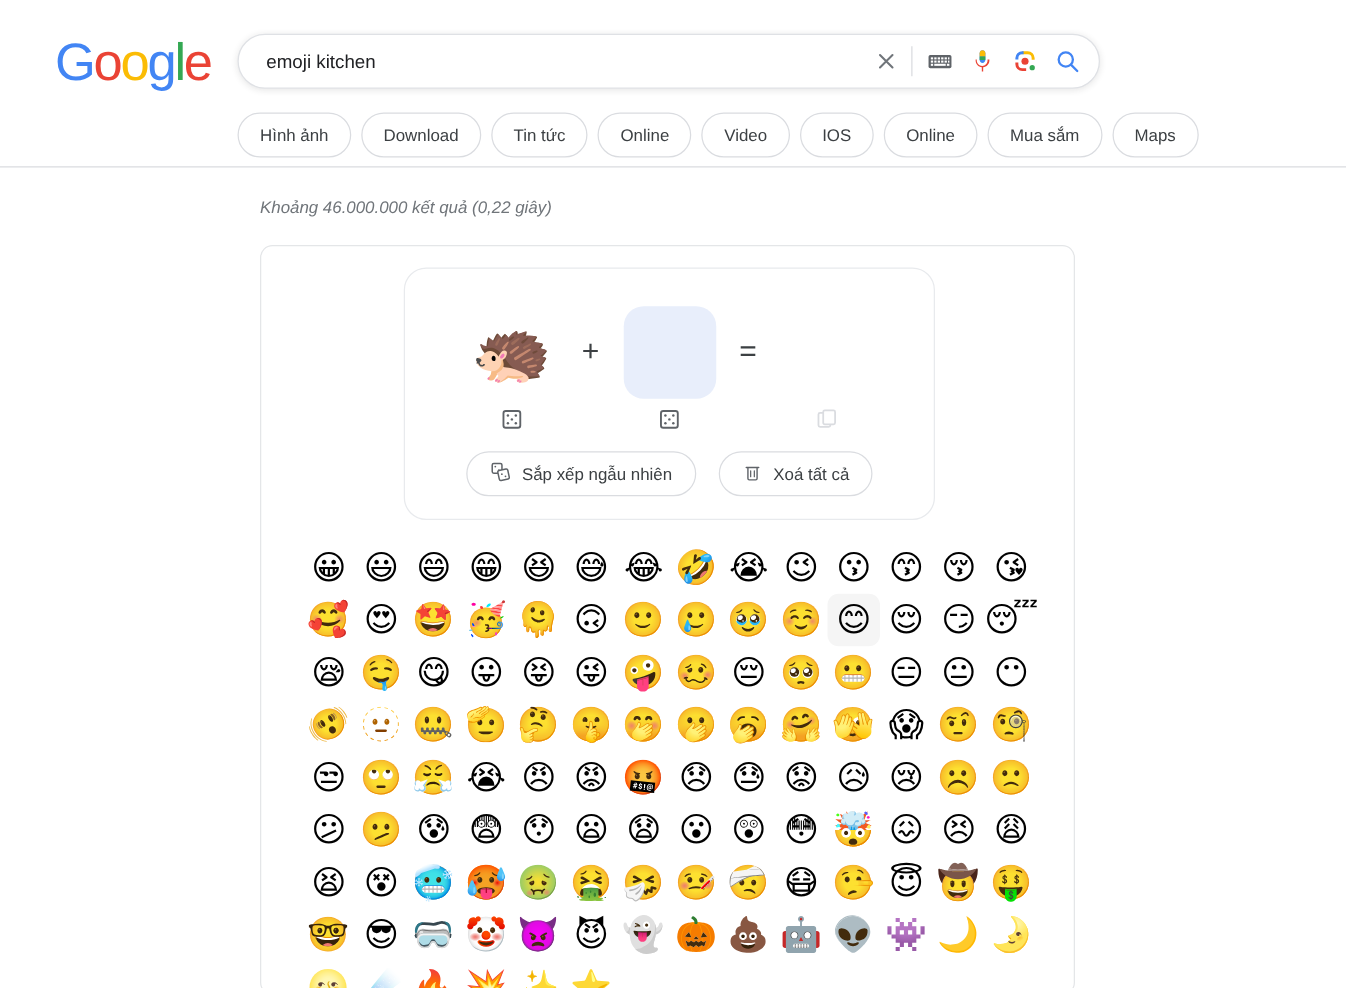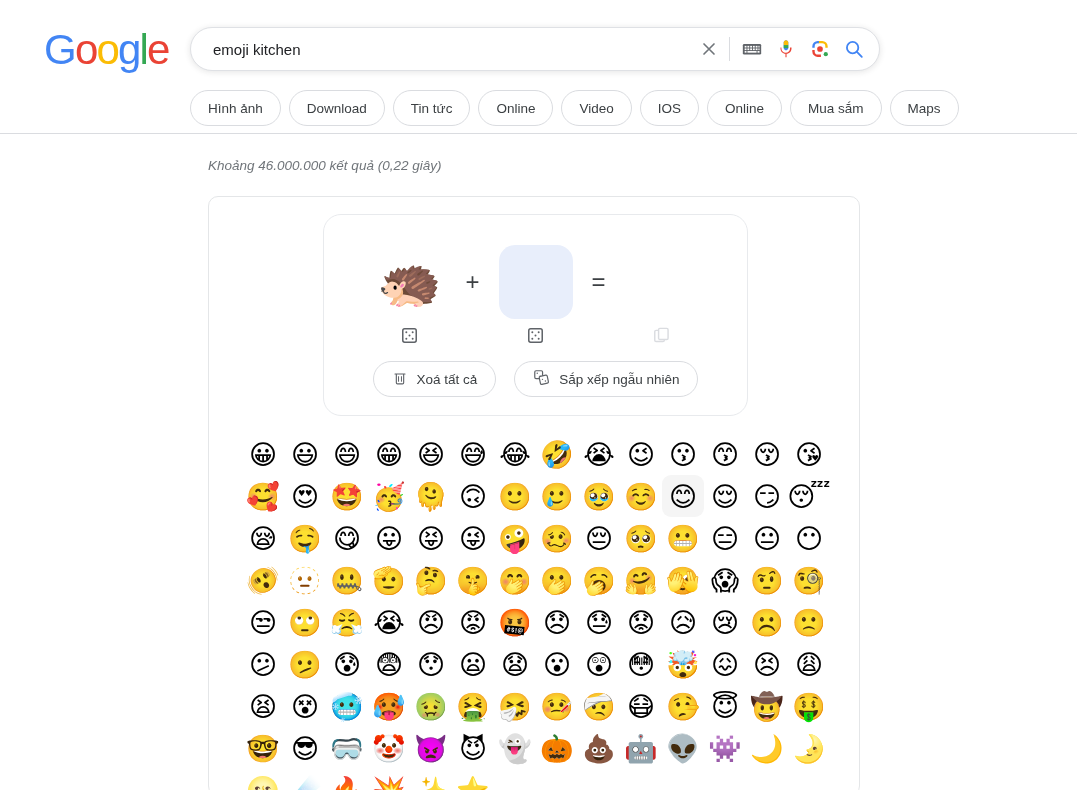--- a/index.html
+++ b/index.html
@@ -359,40 +359,40 @@
         <svg width="19" height="19" viewBox="0 0 24 24" aria-hidden="true">
           <rect x="3.5" y="5.5" width="12" height="14" rx="1.6" stroke="#dadce0" stroke-width="1.8" fill="none"></rect>
           <rect x="8.3" y="3" width="12" height="14" rx="1.6" stroke="#dadce0" stroke-width="1.8" fill="#fff"></rect>
         </svg>
       </div>
     </div>
 
     <div class="mixer-buttons">
       <div class="pill">
         <span>
-          <svg width="16" height="16" viewBox="0 0 24 24" aria-hidden="true">
-            <path d="M4.5 6h15" stroke="#5f6368" stroke-width="1.7" stroke-linecap="round"></path>
-            <path d="M6.5 6v13.2c0 .9.7 1.6 1.6 1.6h7.8c.9 0 1.6-.7 1.6-1.6V6" stroke="#5f6368" stroke-width="1.7" fill="none" stroke-linejoin="round"></path>
-            <path d="M9.8 10v7 M14.2 10v7" stroke="#5f6368" stroke-width="1.5" stroke-linecap="round"></path>
-          </svg>
-        </span>
-        <span>Xoá tất cả</span>
-      </div>
-      <div class="pill">
-        <span>
           <svg width="17" height="17" viewBox="0 0 24 24" aria-hidden="true">
             <rect x="2.5" y="2.5" width="11" height="11" rx="1.8" stroke="#5f6368" stroke-width="1.7" fill="none"></rect>
             <circle cx="6" cy="6" r="1" fill="#5f6368"></circle>
               <circle cx="10" cy="10" r="1" fill="#5f6368"></circle>
             <rect x="9.5" y="9.5" width="11.5" height="11.5" rx="1.8" transform="rotate(-12 15 15)" stroke="#5f6368" stroke-width="1.7" fill="#fff"></rect>
             <circle cx="13.4" cy="14.6" r="1" fill="#5f6368"></circle>
               <circle cx="17.5" cy="17" r="1" fill="#5f6368"></circle>
           </svg>
         </span>
         <span>Sắp xếp ngẫu nhiên</span>
+      </div>
+      <div class="pill">
+        <span>
+          <svg width="16" height="16" viewBox="0 0 24 24" aria-hidden="true">
+            <path d="M4.5 6h15" stroke="#5f6368" stroke-width="1.7" stroke-linecap="round"></path>
+            <path d="M6.5 6v13.2c0 .9.7 1.6 1.6 1.6h7.8c.9 0 1.6-.7 1.6-1.6V6" stroke="#5f6368" stroke-width="1.7" fill="none" stroke-linejoin="round"></path>
+            <path d="M9.8 10v7 M14.2 10v7" stroke="#5f6368" stroke-width="1.5" stroke-linecap="round"></path>
+          </svg>
+        </span>
+        <span>Xoá tất cả</span>
       </div>
     </div>
   </div>
 
   <div class="grid" id="emoji-grid">
       <div class="cell">😀</div>
       <div class="cell">😃</div>
       <div class="cell">😄</div>
       <div class="cell">😁</div>
       <div class="cell">😆</div>

